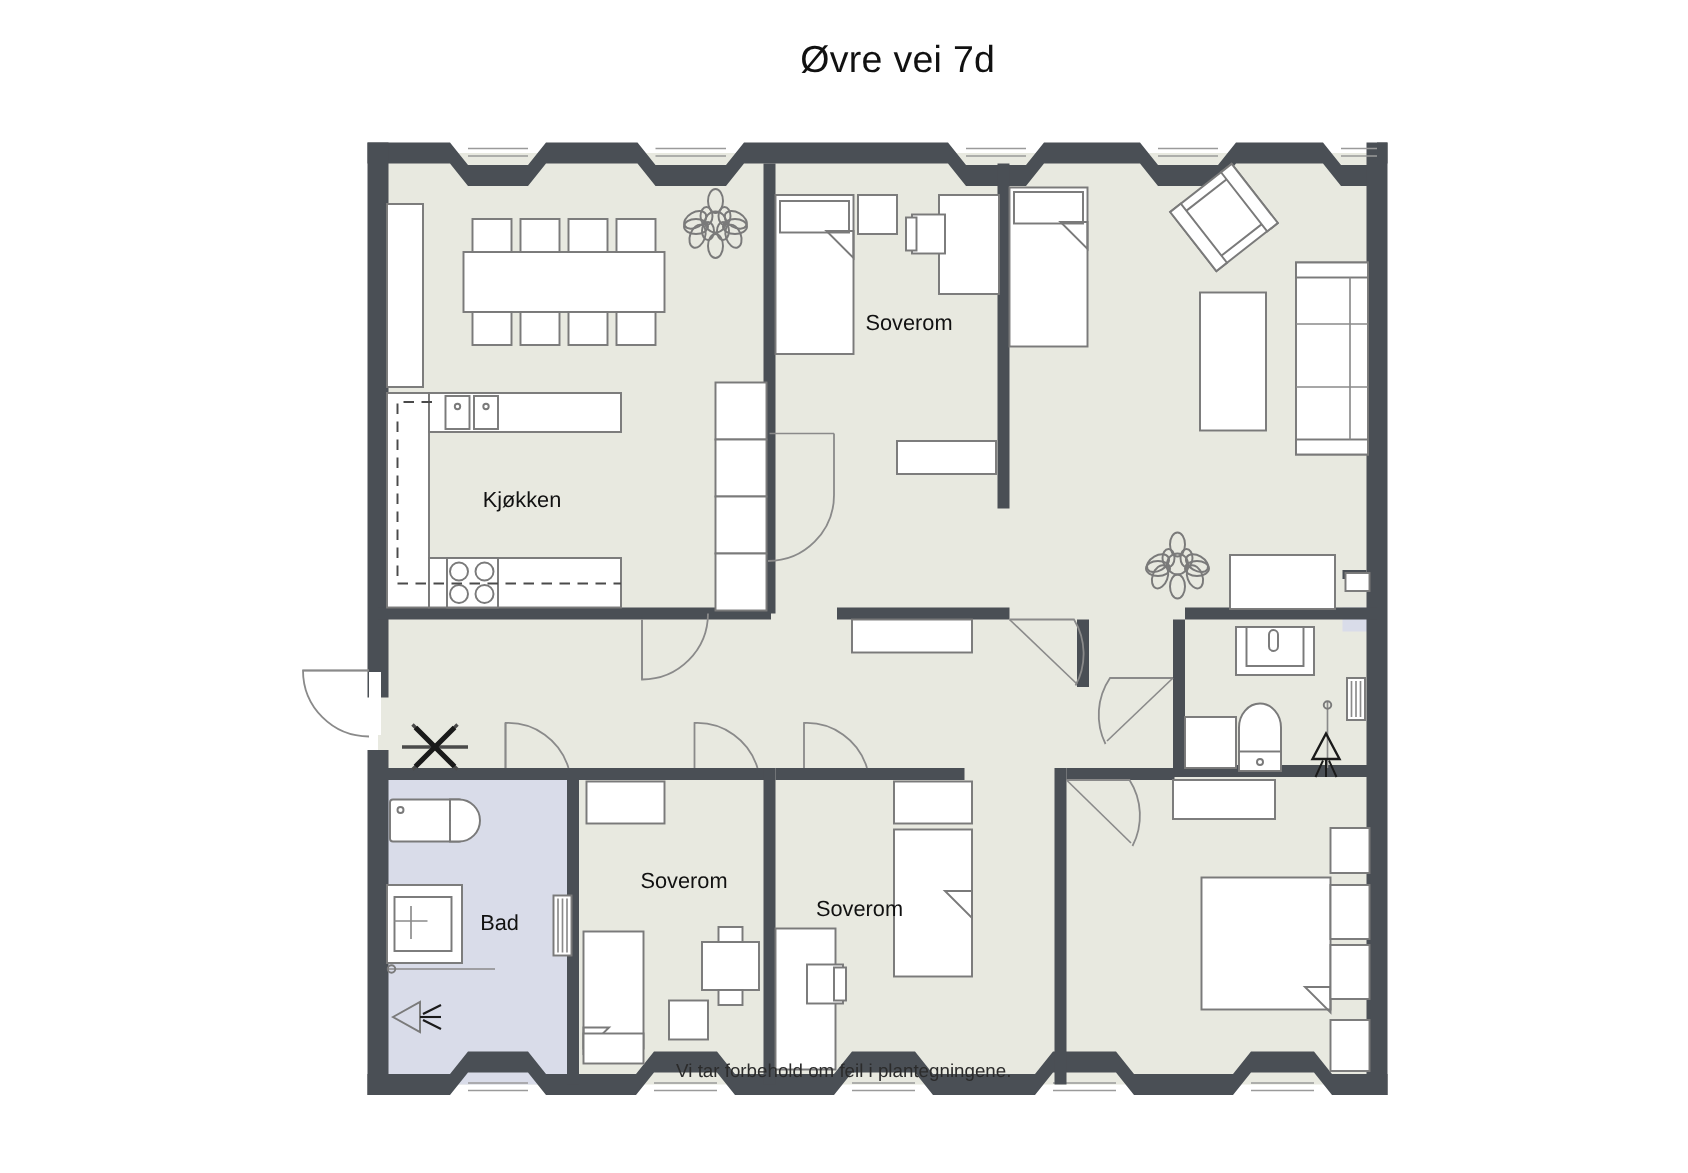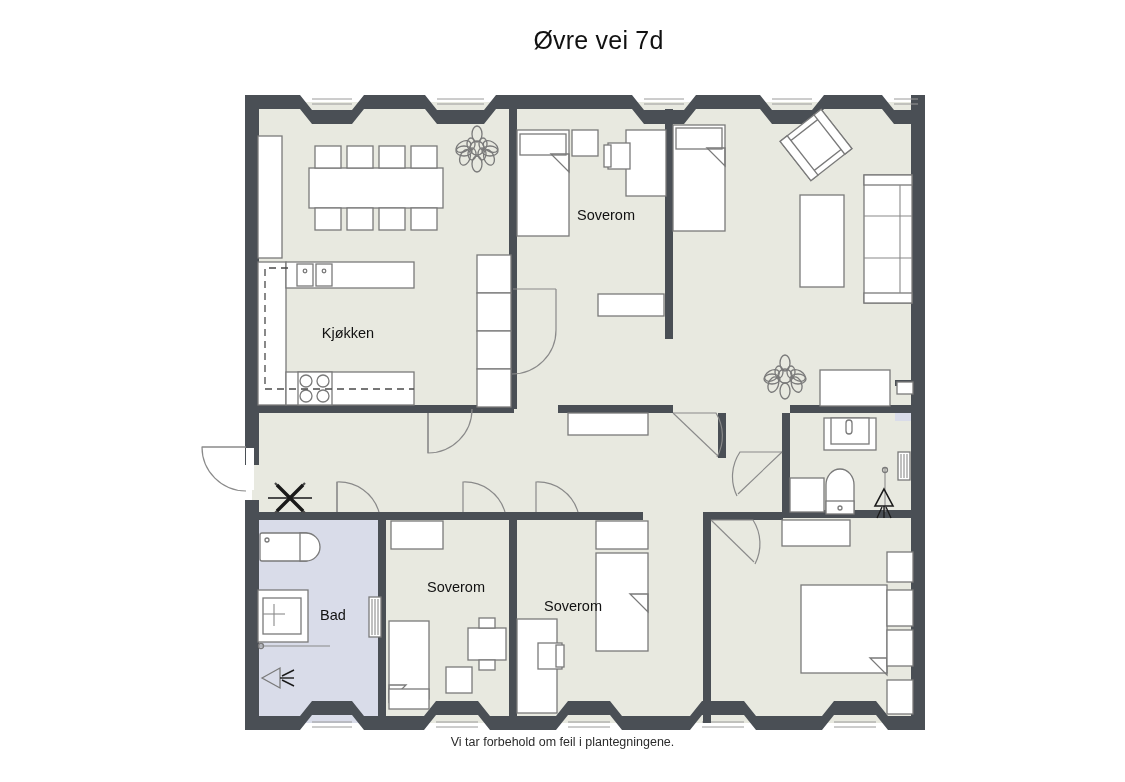--- a/index.html
+++ b/index.html
@@ -39,21 +39,21 @@
   }
   .title-sub {
     font-size: 19px;
     font-weight: 400;
     color: #111111;
     display: block;
     margin-top: 3px;
   }
   .footer-note {
     position: absolute;
-    top: 735px;
+    top: 707px;
     left: 0;
     width: 1125px;
     text-align: center;
     font-size: 12.5px;
     color: #2b2b2b;
   }
   svg.floorplan {
     position: absolute;
     top: 0;
     left: 0;

